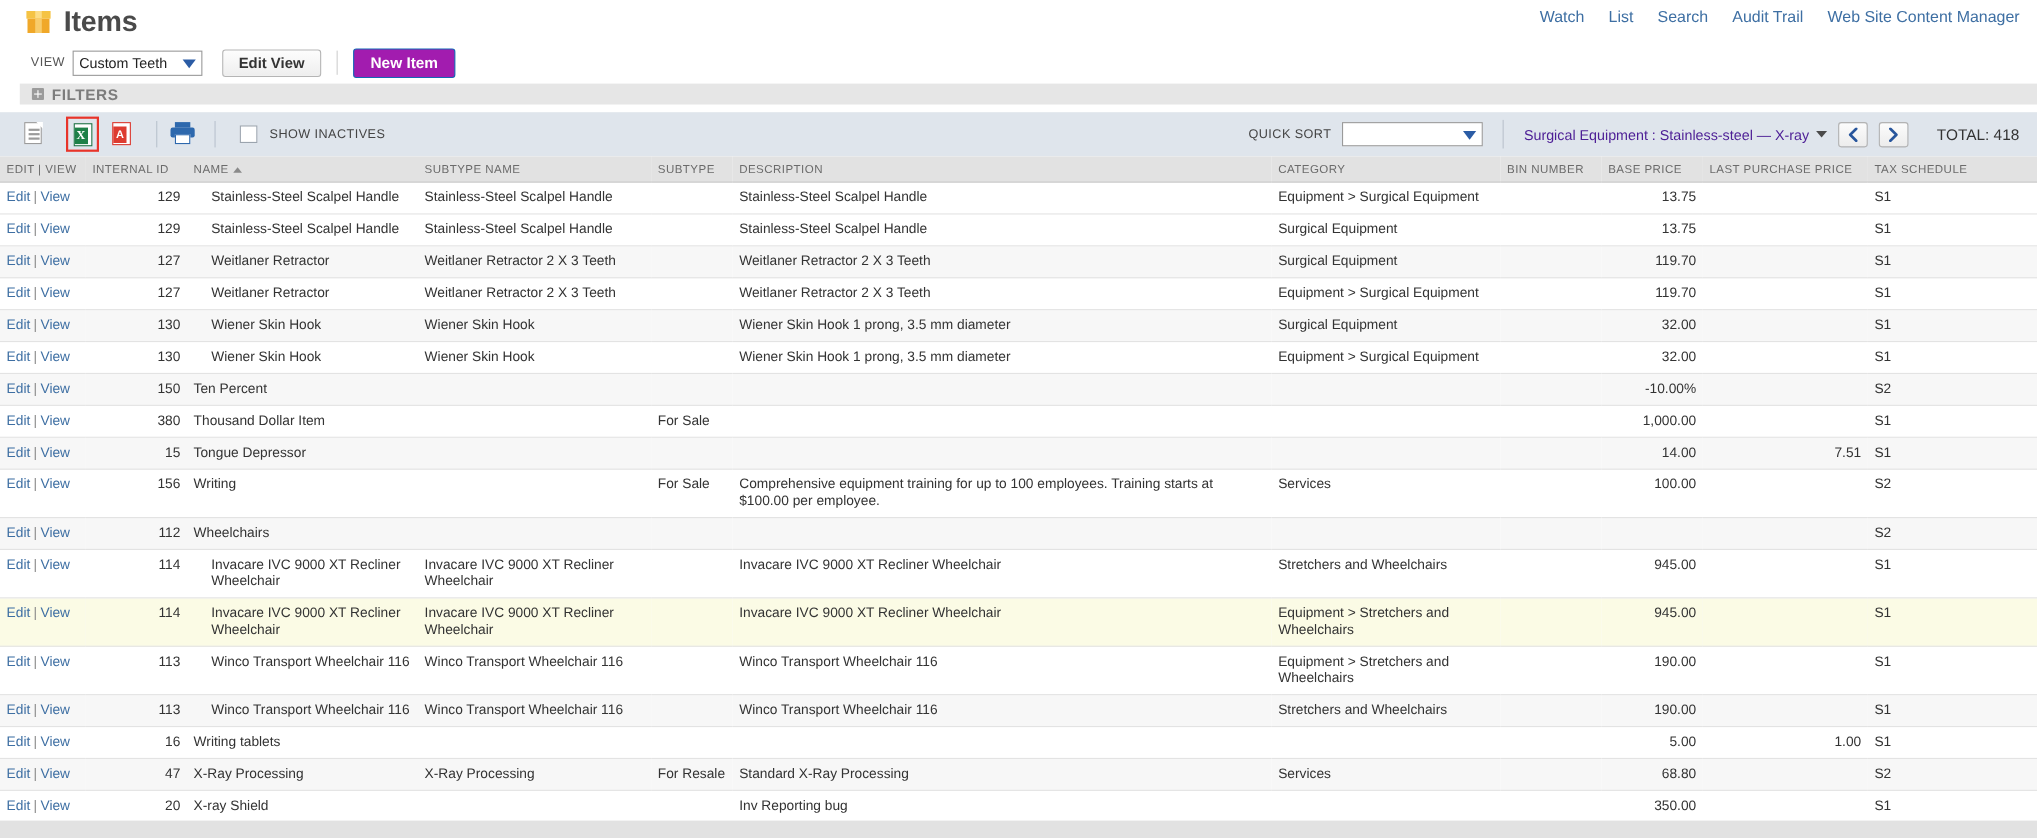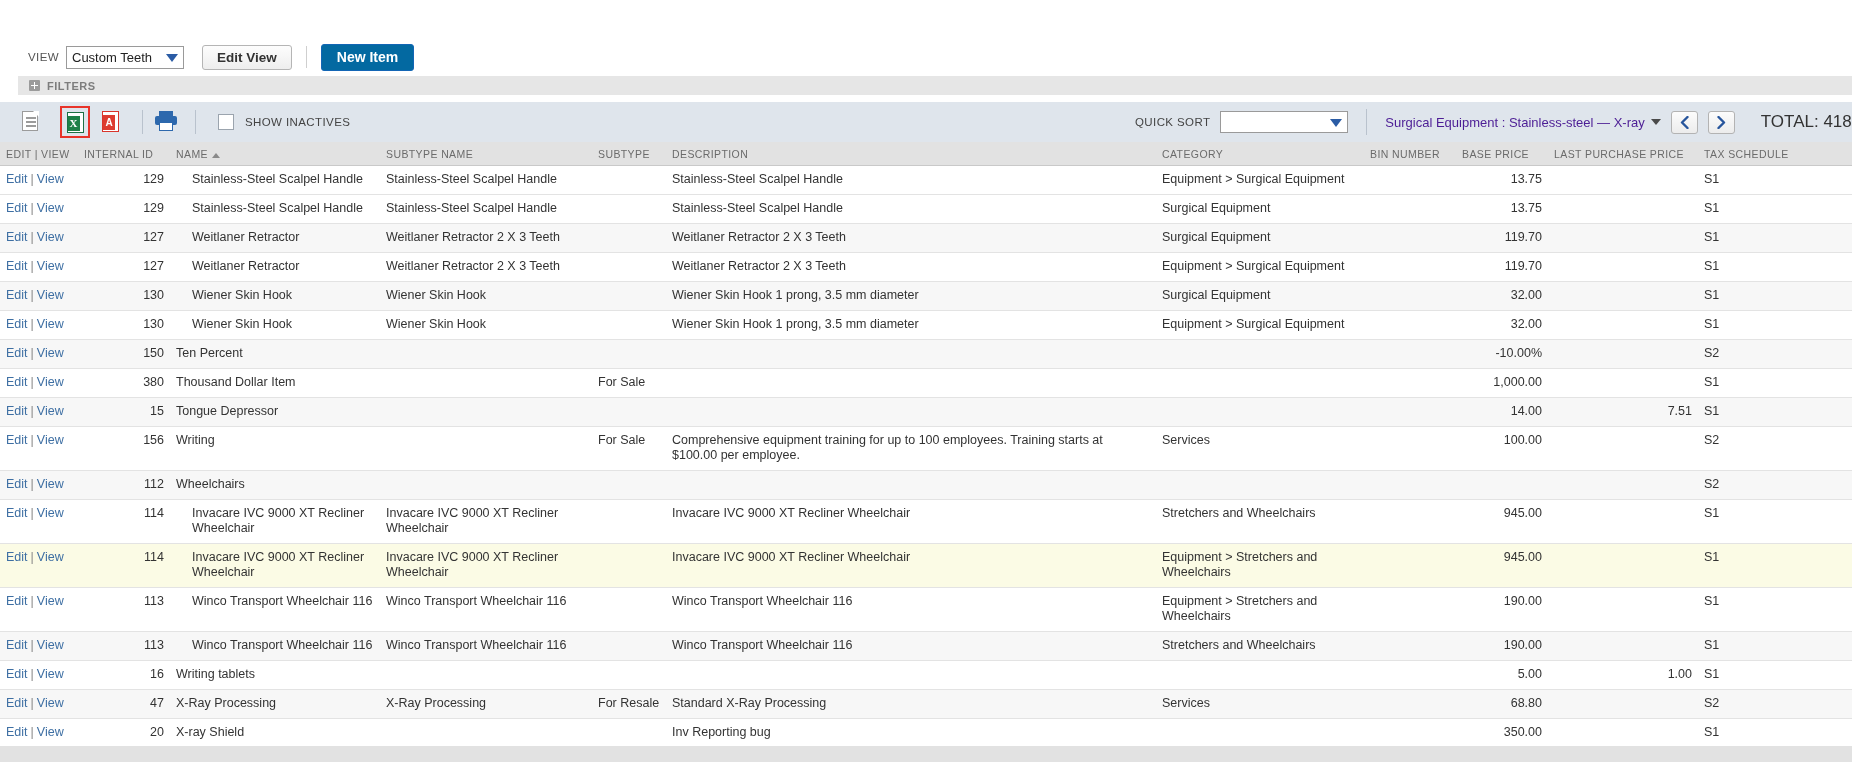--- a/index.html
+++ b/index.html
@@ -86,21 +86,21 @@
     border-radius: 3px;
     font-size: 13.5px; font-weight: bold; color: #333;
     cursor: pointer;
   }
   .vsep {
     width: 1px; height: 22px; background: #cfcfcf;
     margin: 0 14px;
   }
   .btn-blue {
     height: 27px; padding: 0 15px;
-    background: #0369a1;
+    background: #a21caf;
     border: 1px solid #1366b5;
     border-radius: 3px;
     font-size: 14px; font-weight: bold; color: #fff;
     cursor: pointer;
   }
 
   
   .filters-bar {
     margin-left: 18px;
     height: 19px;
@@ -111,21 +111,21 @@
   .plus-sq {
     width: 11px; height: 11px; background: #9b9b9b;
     position: relative; margin-right: 7px; border-radius: 1px;
   }
   .plus-sq::before, .plus-sq::after {
     content: ""; position: absolute; background: #fff;
   }
   .plus-sq::before { left: 5px; top: 2px; width: 1px; height: 7px; }
   .plus-sq::after  { left: 2px; top: 5px; width: 7px; height: 1px; }
   .filters-text {
-    font-size: 11px; font-weight: bold; color: #7d7d7d; letter-spacing: .5px;
+    font-size: 14px; font-weight: bold; color: #7d7d7d; letter-spacing: .5px;
   }
 
   
   .toolbar {
     margin-top: 7px;
     height: 40px;
     background: #dfe5ec;
     display: flex; align-items: center;
     position: relative;
     padding-left: 22px;
@@ -211,21 +211,21 @@
   }
   .navbtn {
     width: 27px; height: 23px;
     background: linear-gradient(#fcfcfc,#ececec);
     border: 1px solid #b3b3b3; border-radius: 3px;
     margin-left: 10px;
     display: flex; align-items: center; justify-content: center;
     cursor: pointer;
   }
   .navbtn svg { display: block; }
-  .total-text { font-size: 17px; color: #333; margin-left: 26px; white-space: nowrap; }
+  .total-text { font-size: 14px; color: #333; margin-left: 26px; white-space: nowrap; }
 
   
   .grid { width: 100%; border-collapse: collapse; table-layout: fixed; }
   .grid thead th {
     background: #e2e2e2;
     font-size: 10.5px; font-weight: normal; color: #6b6b6b;
     letter-spacing: .4px;
     text-align: left;
     padding: 6px 6px 5px 6px;
     border-bottom: 1px solid #c9c9c9;
@@ -252,20 +252,38 @@
     border-bottom: 5px solid #8a8a8a;
     vertical-align: middle;
   }
   .bottom-band { height: 16px; background: #e2e2e2; }
   .table-wrap { overflow: hidden; height: 604px; }
 </style>
 </head>
 <body>
 
 <div class="page-head">
+  <div class="title-row">
+    <div class="pkg-icon">
+      <div class="lid">
+          <div class="mid"></div>
+        </div>
+      <div class="body">
+          <div class="mid"></div>
+        </div>
+    </div>
+    <div class="page-title">Items</div>
+  </div>
+  <div class="top-links">
+    <a>Watch</a>
+    <a>List</a>
+    <a>Search</a>
+    <a>Audit Trail</a>
+    <a>Web Site Content Manager</a>
+  </div>
 </div>
 
 <div class="view-row">
   <span class="view-label">VIEW</span>
   <div class="select-box">
     <span>Custom Teeth</span>
     <span class="caret"></span>
   </div>
   <button class="btn-grey">Edit View</button>
   <div class="vsep"></div>

